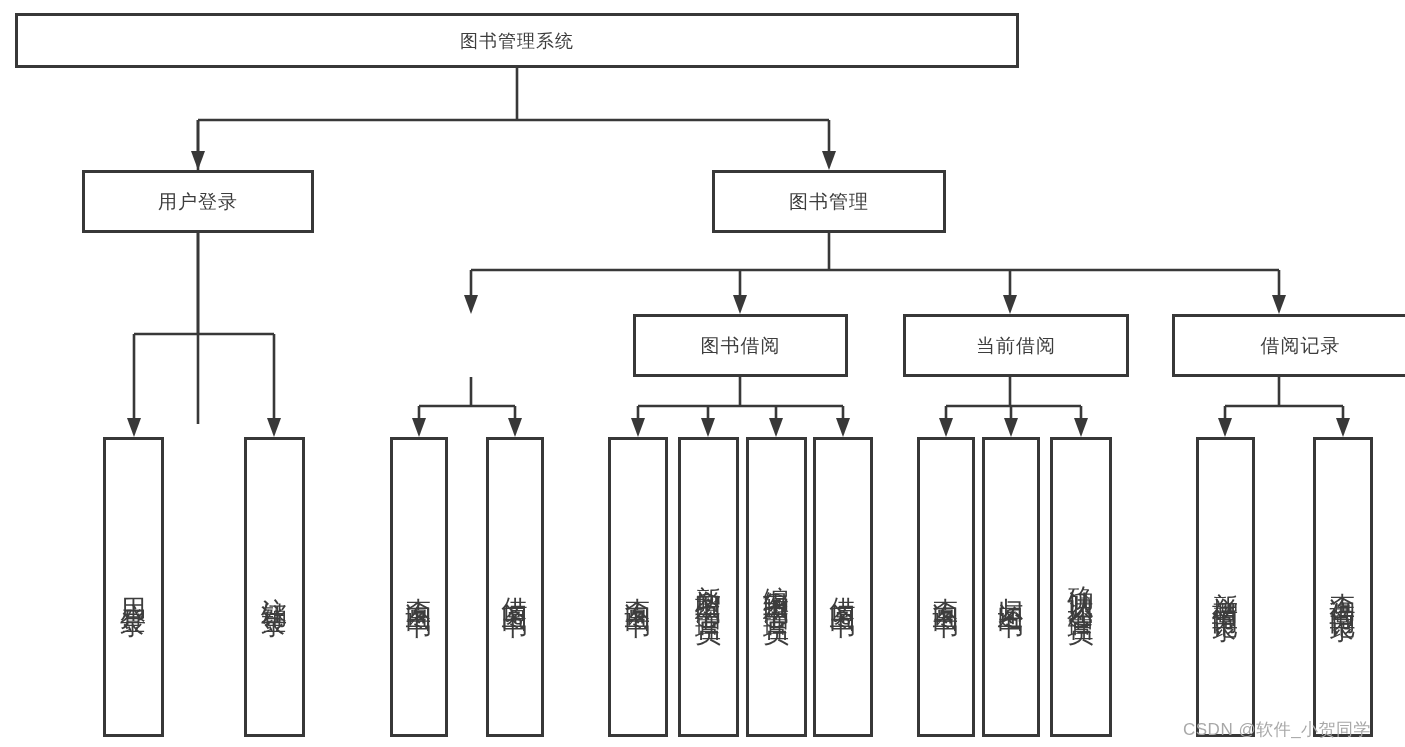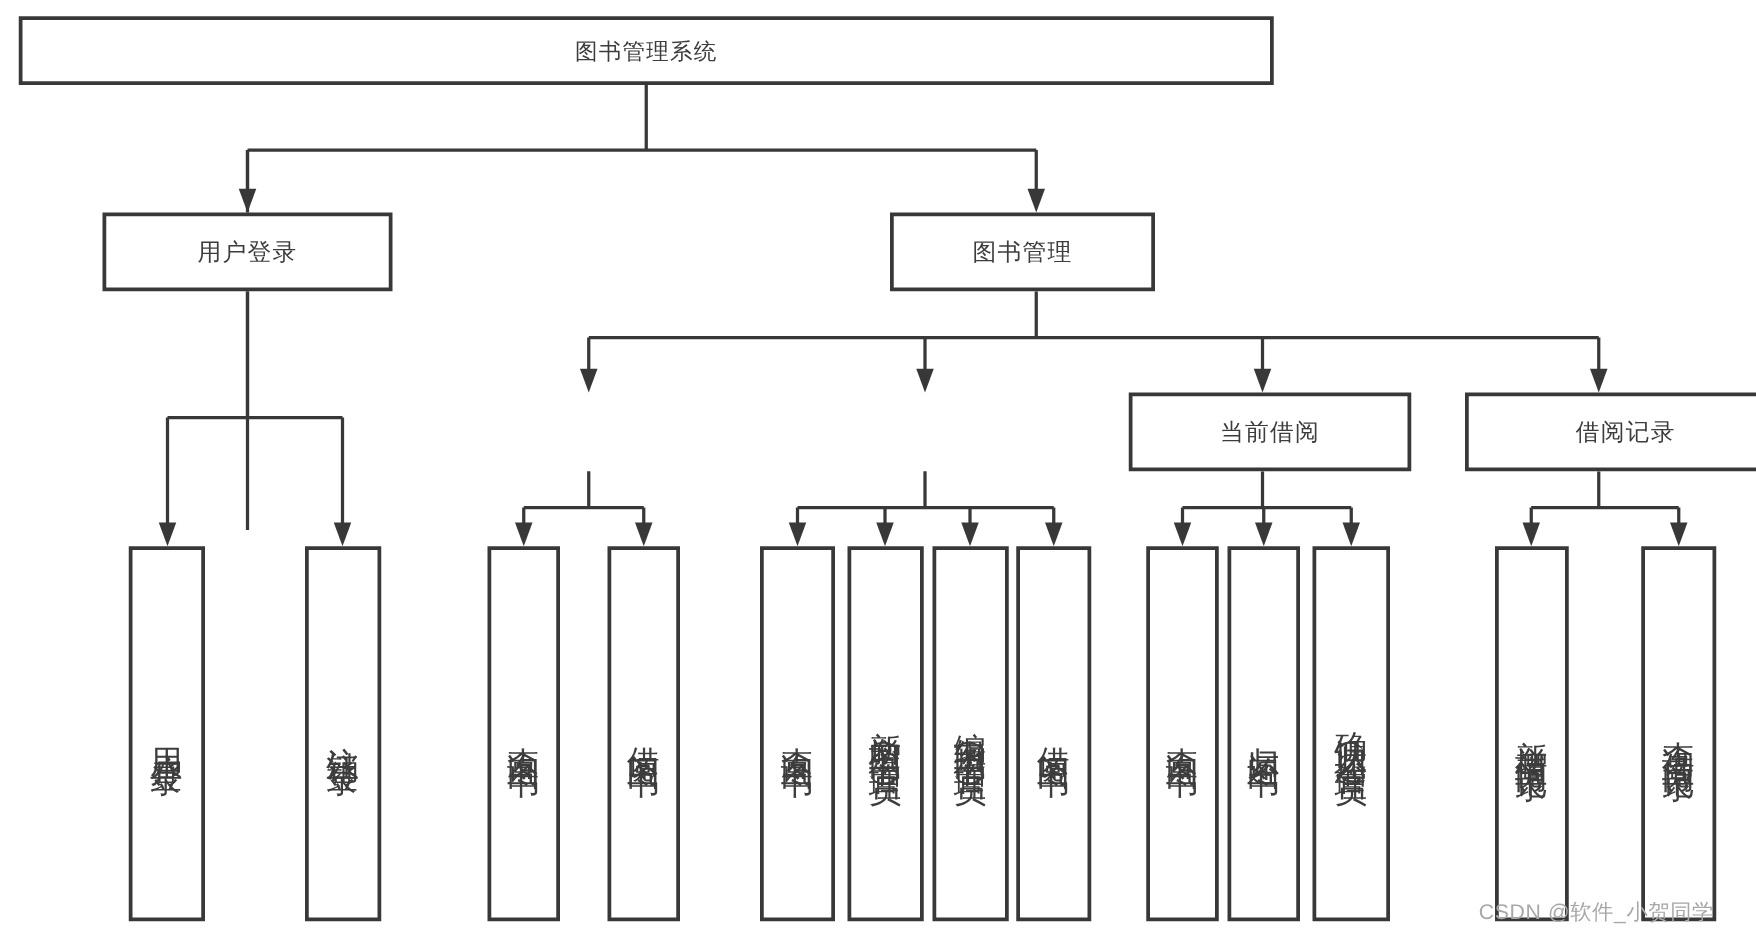--- a/index.html
+++ b/index.html
@@ -26,21 +26,21 @@
     background:#fff;top:437px;height:300px;
     display:flex;align-items:center;justify-content:center;
   }
   .leaf span{
     writing-mode:vertical-rl;text-orientation:mixed;
     font-size:26px;line-height:1;letter-spacing:5px;color:var(--text);
   }
   
   .root{left:15px;top:13px;width:1004px;height:55px;font-size:18px;}
   .l2a{left:82px;top:170px;width:232px;height:63px;}
-  .l2b{left:712px;top:170px;width:212px;height:63px;}
+  .l2b{left:712px;top:170px;width:234px;height:63px;}
   .l3{top:314px;height:63px;}
   .l3a{left:361px;width:220px;}
   .l3b{left:633px;width:215px;}
   .l3c{left:903px;width:226px;}
   .l3d{left:1172px;width:257px;}
   .g1a{left:103px;width:61px;}  .g1b{left:244px;width:61px;}
   .g2a{left:390px;width:58px;}  .g2b{left:486px;width:58px;}
   .g3a{left:608px;width:60px;}  .g3b{left:678px;width:61px;}
   .g3c{left:746px;width:61px;}  .g3d{left:813px;width:60px;}
   .g4a{left:917px;width:58px;}  .g4b{left:982px;width:58px;}
@@ -105,20 +105,21 @@
       <polygon points="1225,437 1218,418 1232,418"></polygon>
       <polygon points="1343,437 1336,418 1350,418"></polygon>
     </g>
   </svg>
 
   <div class="hbox root">图书管理系统</div>
 
   <div class="hbox l2a">用户登录</div>
   <div class="hbox l2b">图书管理</div>
 
+  <div class="hbox l3 l3b">图书借阅</div>
   <div class="hbox l3 l3c">当前借阅</div>
   <div class="hbox l3 l3d">借阅记录</div>
 
   <div class="leaf g1a">
     <span>用户登录</span>
   </div>
   <div class="leaf g1b">
     <span>注销登录</span>
   </div>
 

